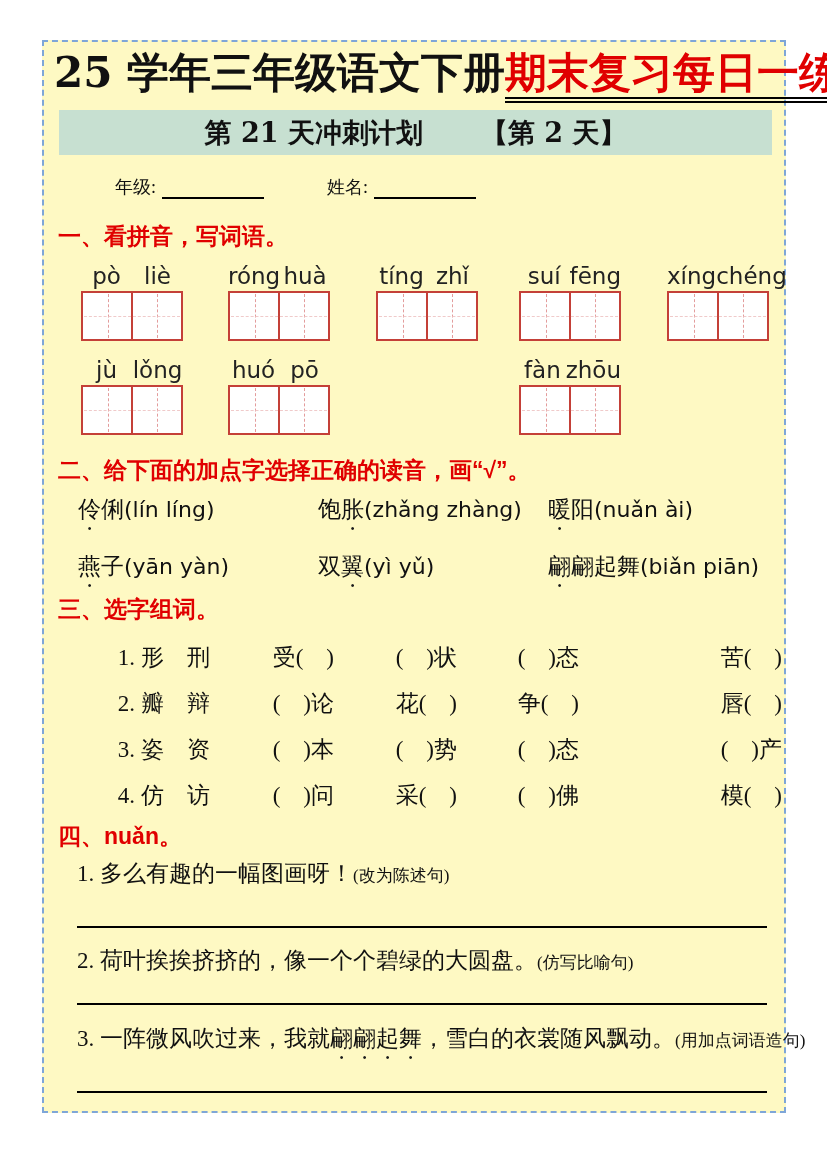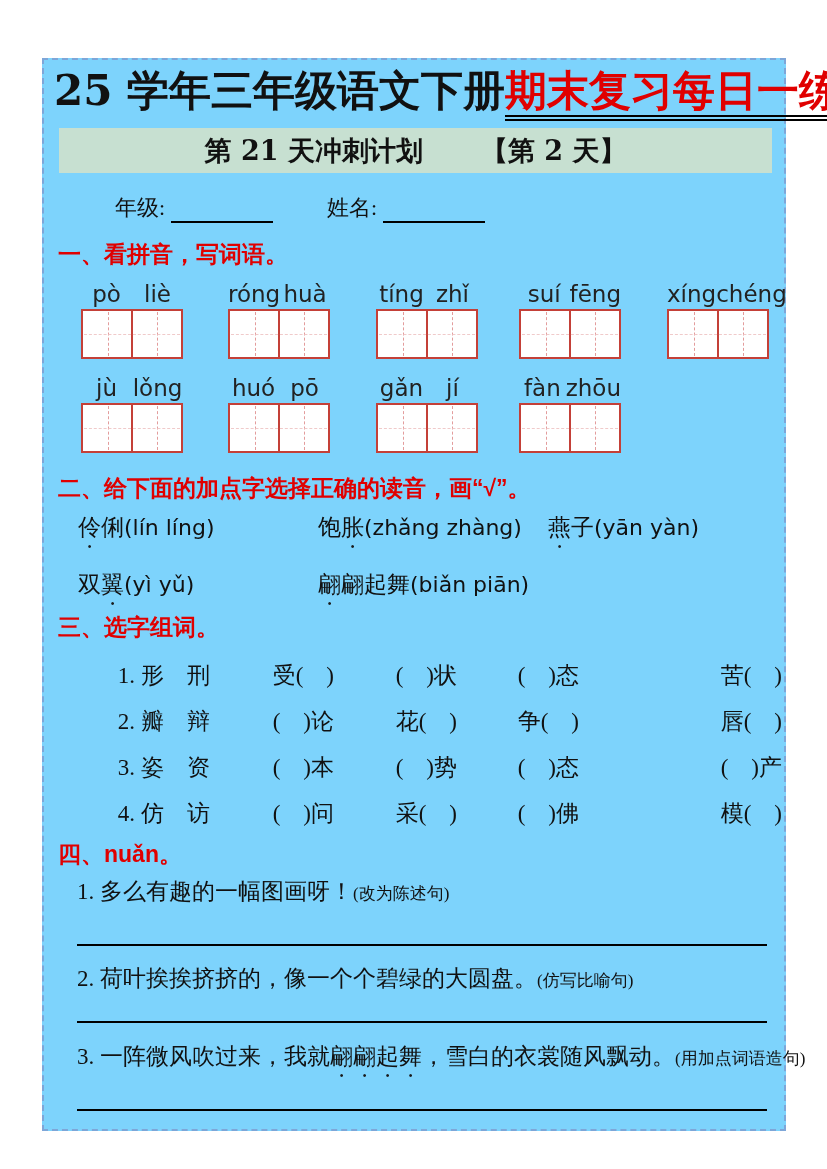--- a/index.html
+++ b/index.html
@@ -11,22 +11,22 @@
     --border-blue:#7ea6d8;
     --ink:#111111;
   }
   *{margin:0;padding:0;box-sizing:border-box;}
   html,body{background:#ffffff;}
   .page{
     position:relative;width:827px;height:1169px;background:#ffffff;overflow:hidden;
     font-family:"Liberation Serif","DejaVu Serif",serif;color:var(--ink);
   }
   .sheet{
-    position:absolute;left:42px;top:58px;width:744px;height:1073px;
-    border:2px dashed var(--border-blue);background:#7dd3fc;
+    position:absolute;left:42px;top:40px;width:744px;height:1073px;
+    border:2px dashed var(--border-blue);background:#fef9c3;
   }
   .abs{position:absolute;}
 
   
   .title{
     top:6px;left:10px;width:724px;white-space:nowrap;
     font-weight:bold;font-size:42px;line-height:50px;letter-spacing:0px;
     font-family:"DejaVu Serif","Liberation Serif",serif;
   }
   .title .red-part{
@@ -35,21 +35,21 @@
   }
 
   
   .banner{
     top:68px;left:15px;width:713px;height:45px;background:var(--banner-green);
     display:flex;align-items:center;justify-content:center;gap:58px;
     font-weight:bold;font-size:27px;font-family:"DejaVu Serif","Liberation Serif",serif;
   }
 
   
-  .fields{top:133px;left:0;width:744px;height:34px;font-size:22px;}
+  .fields{top:133px;left:0;width:744px;height:34px;font-size:18px;}
   .field{position:absolute;top:0;white-space:nowrap;}
   .field .fline{
     display:inline-block;width:102px;height:22px;margin-left:6px;
     border-bottom:2px solid #000;vertical-align:bottom;
   }
 
   
   .s-heading{
     left:14px;color:var(--accent-red);font-weight:bold;font-size:23px;
     font-family:"Liberation Sans","DejaVu Sans",sans-serif;white-space:nowrap;
@@ -201,32 +201,20 @@
             <span>huó</span>
             <span>pō</span>
           </div>
         <div class="pbox">
             <i class="mid"></i>
             <i class="q1"></i>
             <i class="q3"></i>
             <i class="hmid"></i>
           </div>
       </div>
-      <div class="pgroup" style="left:332px">
-        <div class="pinyin-line">
-            <span>gǎn</span>
-            <span>jí</span>
-          </div>
-        <div class="pbox">
-            <i class="mid"></i>
-            <i class="q1"></i>
-            <i class="q3"></i>
-            <i class="hmid"></i>
-          </div>
-      </div>
       <div class="pgroup" style="left:475px">
         <div class="pinyin-line">
             <span>fàn</span>
             <span>zhōu</span>
           </div>
         <div class="pbox">
             <i class="mid"></i>
             <i class="q1"></i>
             <i class="q3"></i>
             <i class="hmid"></i>
@@ -235,20 +223,23 @@
     </div>
 
     <div class="abs s-heading" style="top:413px">二、给下面的加点字选择正确的读音，画“√”。</div>
 
     <div class="abs s2grid">
       <div class="s2item">
         <span></span><span class="dotchar">伶</span><span>俐</span><span class="opts">(lín líng)</span>
       </div>
       <div class="s2item">
         <span>饱</span><span class="dotchar">胀</span><span></span><span class="opts">(zhǎng zhàng)</span>
+      </div>
+      <div class="s2item">
+        <span></span><span class="dotchar">暖</span><span>阳</span><span class="opts">(nuǎn ài)</span>
       </div>
       <div class="s2item">
         <span></span><span class="dotchar">燕</span><span>子</span><span class="opts">(yān yàn)</span>
       </div>
       <div class="s2item">
         <span>双</span><span class="dotchar">翼</span><span></span><span class="opts">(yì yǔ)</span>
       </div>
       <div class="s2item">
         <span></span><span class="dotchar">翩</span><span>翩起舞</span><span class="opts">(biǎn piān)</span>
       </div>

